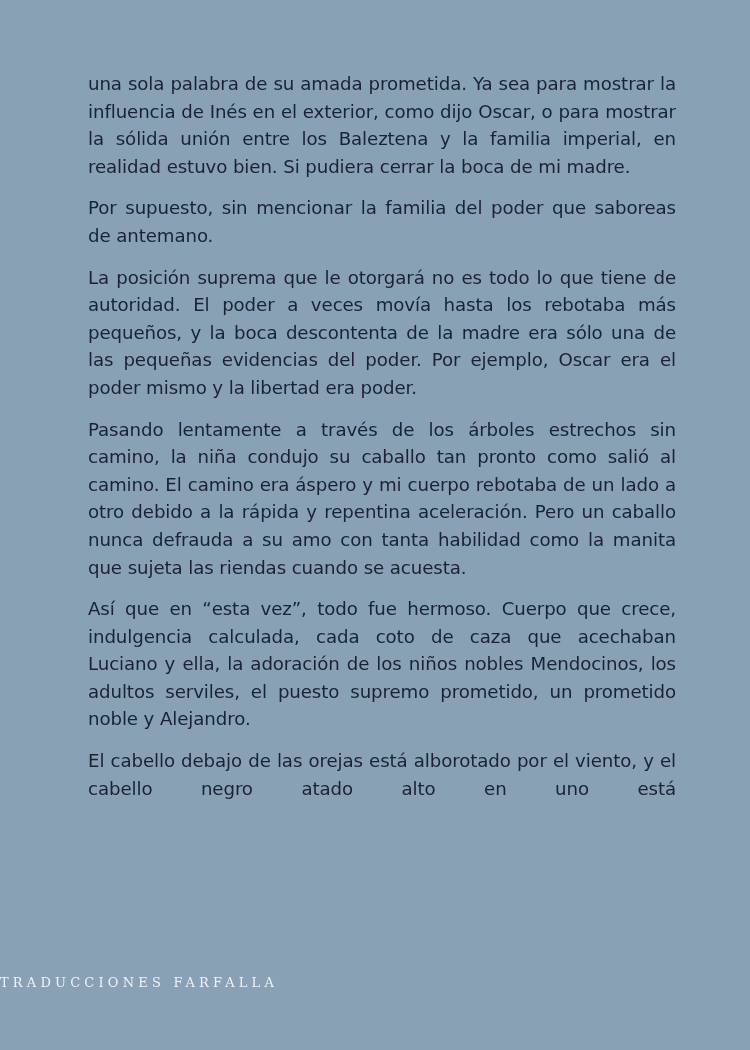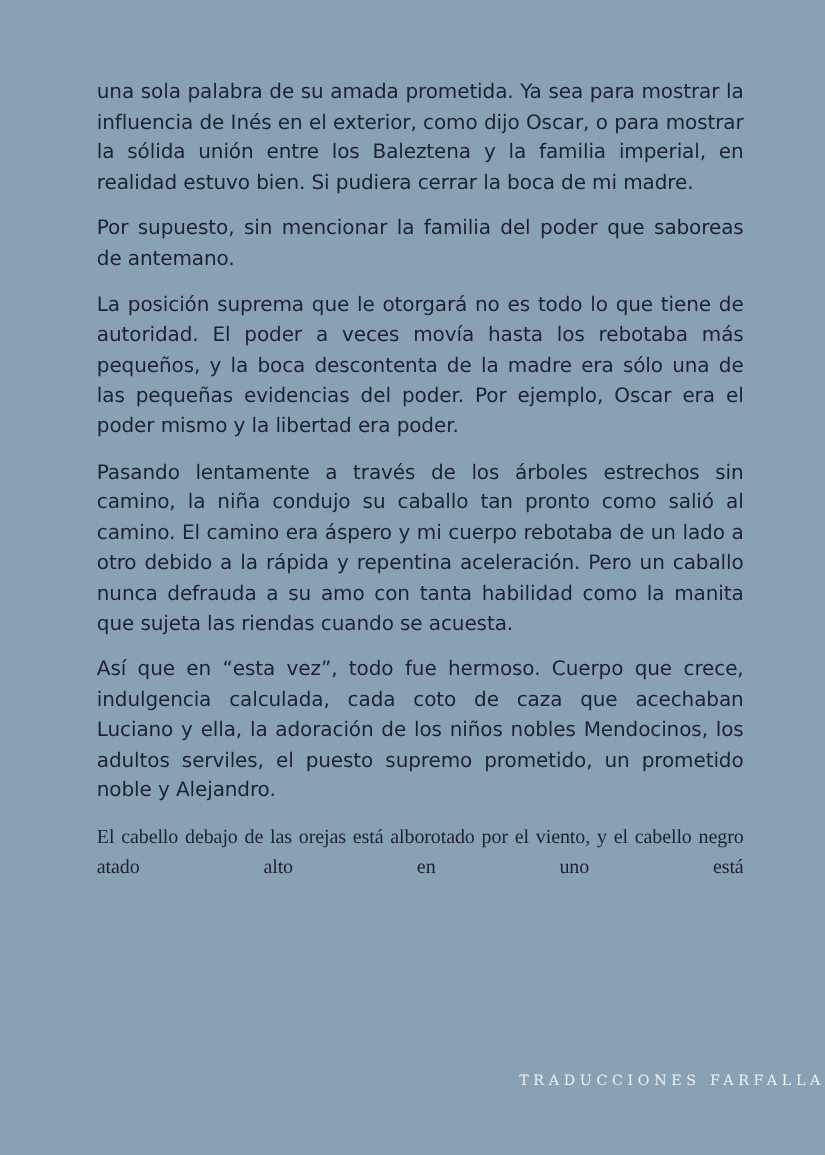--- a/index.html
+++ b/index.html
@@ -25,28 +25,27 @@
       line-height: 27.6px;
       color: #1b2233;
       text-align: justify;
       margin: 0 0 14px 12px;
       letter-spacing: -0.1px;
       word-spacing: 0px;
     }
     .para.last {
       text-align-last: justify;
       margin-bottom: 0;
-      font-family: Liberation Serif, serif;
     }
     .footer {
       position: absolute;
       left: 0;
       width: 750px;
       top: 975px;
-      text-align: right;
+      text-align: left;
       font-family: "DejaVu Serif", serif;
       font-size: 13px;
       letter-spacing: 4.2px;
       color: #eef2f6;
     }
   </style>
 </head>
 <body>
 
 <div class="page">

